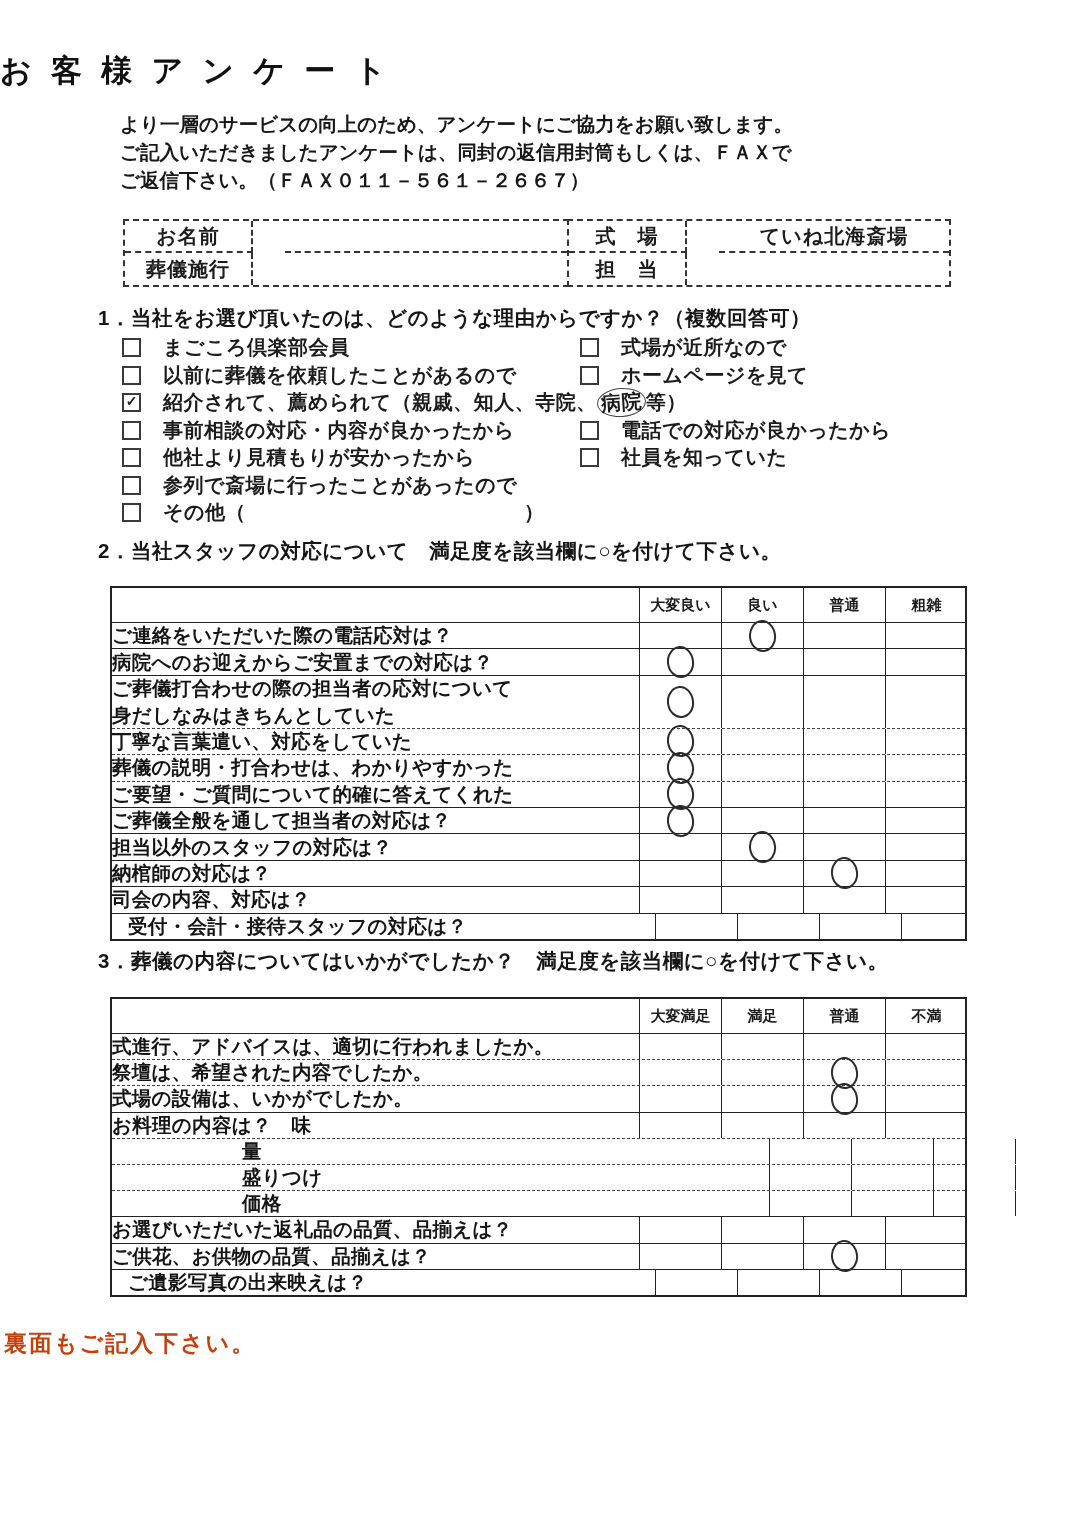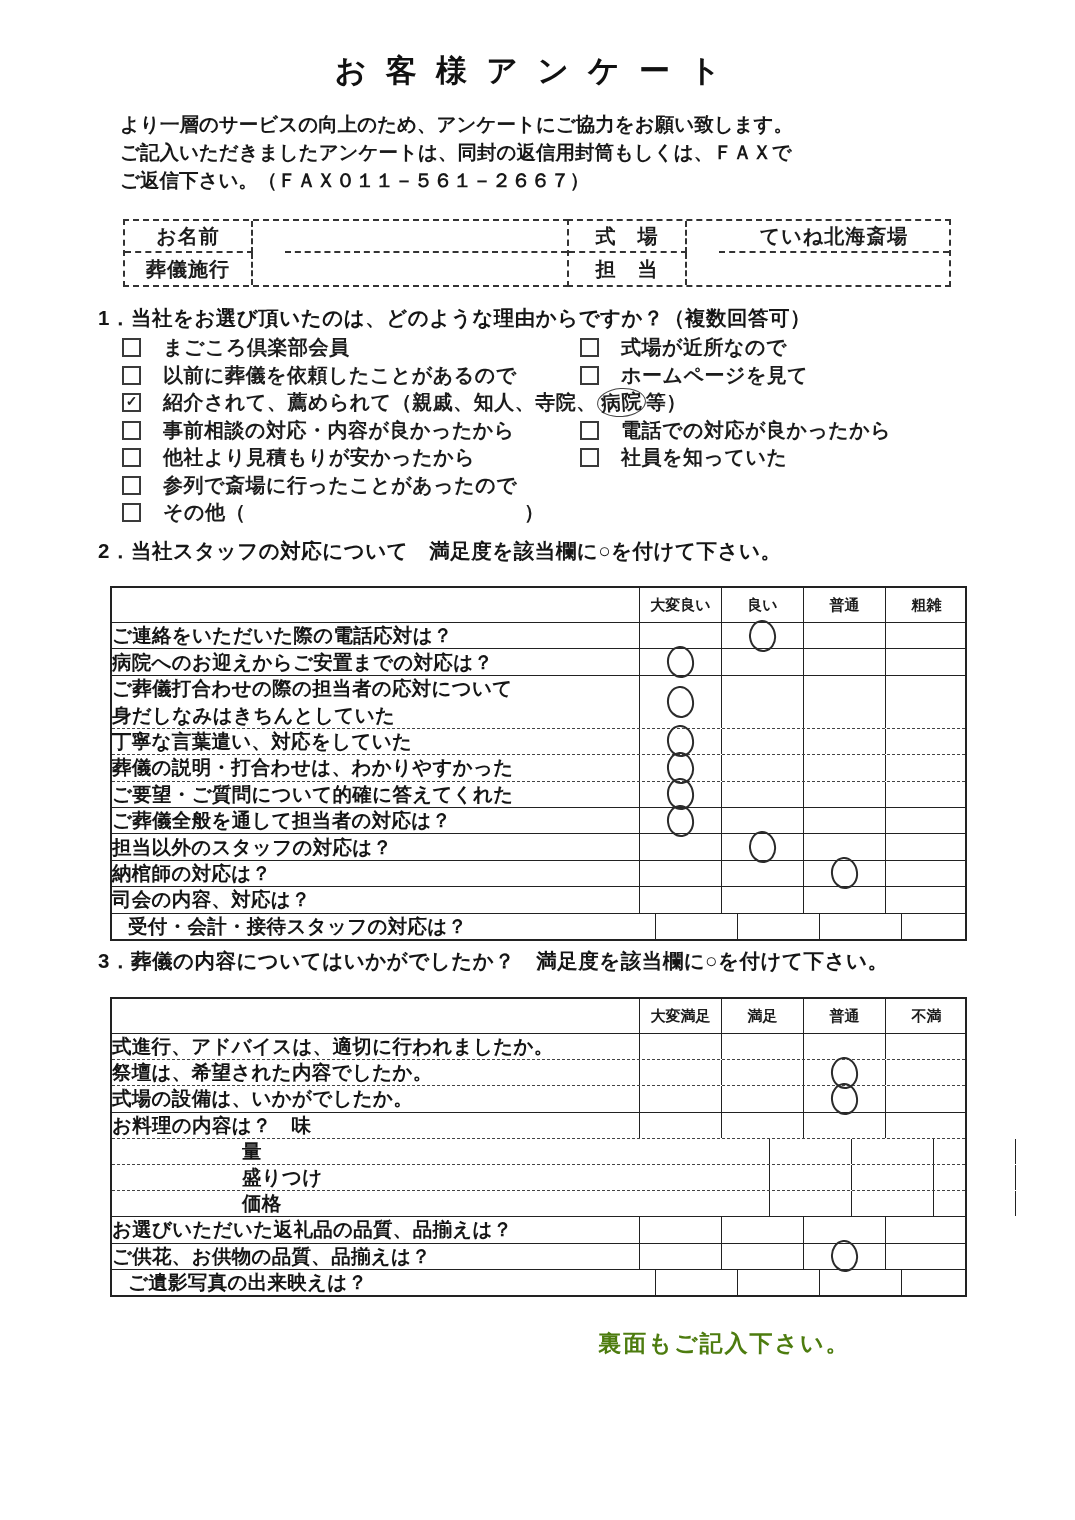--- a/index.html
+++ b/index.html
@@ -9,21 +9,21 @@
     font-family:"Liberation Sans", sans-serif;
     color:#1c1c1c;
     position:relative;
     -webkit-font-smoothing:antialiased;
   }
   .abs{position:absolute;}
 
   
   .page-title{
     top:50px;left:0;width:100%;
-    text-align:center;
+    text-align:left;
     font-size:31px;font-weight:bold;
     letter-spacing:0.62em;
     color:#111;
   }
   .intro{
     top:110px;left:120px;width:800px;
     font-size:19.5px;font-weight:600;
     line-height:28px;color:#181818;
   }
 
@@ -104,23 +104,23 @@
   .circle-mark{
     width:23px;height:28px;
     border:2px solid #2b2b2b;
     border-radius:52% 48% 50% 50%/50% 52% 48% 50%;
     transform:rotate(-7deg);
     display:block;
   }
 
   
   .footer-note{
-    top:1328px;left:12px;width:78%;
-    text-align:right;
-    font-size:23px;font-weight:bold;color:#4d7c0f;
+    top:1328px;left:4px;width:78%;
+    text-align:left;
+    font-size:23px;font-weight:bold;color:#c2410c;
     letter-spacing:2px;
   }
 </style>
 </head>
 <body>
 
 <div class="abs page-title">お客様アンケート</div>
 
 <div class="abs intro">
   <div>より一層のサービスの向上のため、アンケートにご協力をお願い致します。</div>

